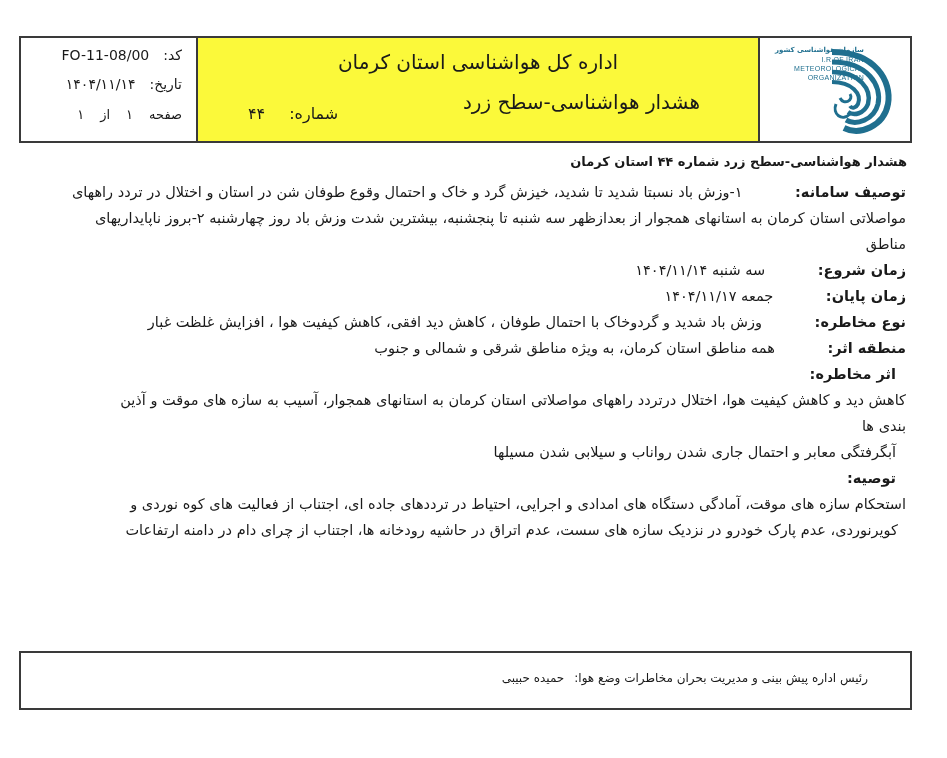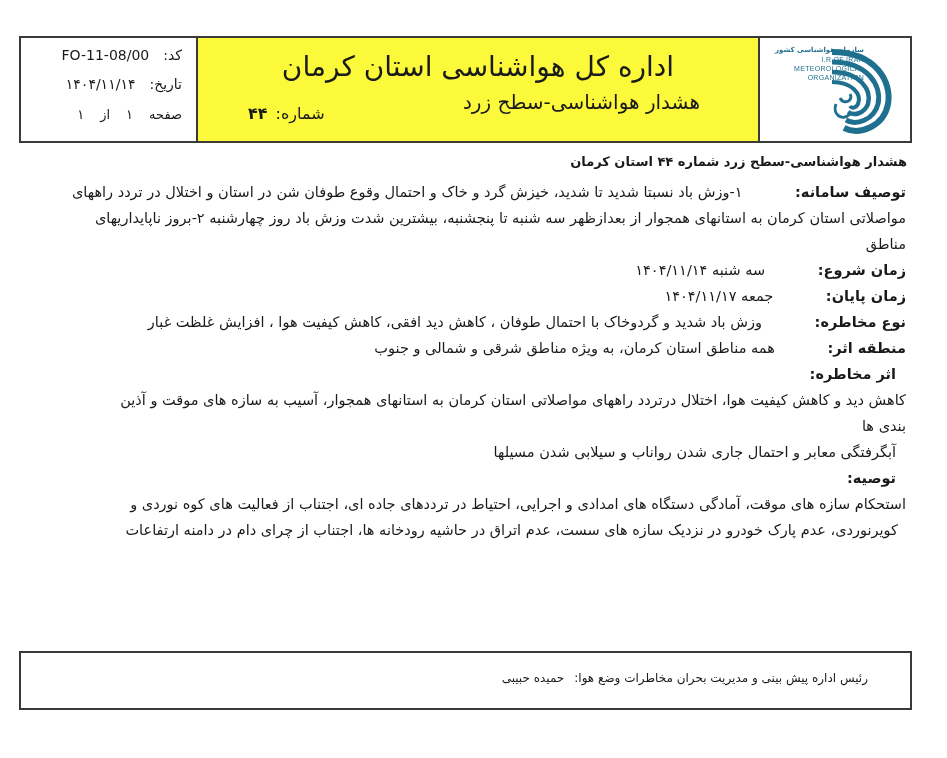--- a/index.html
+++ b/index.html
@@ -60,38 +60,38 @@
       box-sizing: border-box;
       position: relative;
       direction: rtl;
     }
     .org-title {
       position: absolute;
       top: 12px;
       left: 0;
       right: 0;
       text-align: center;
-      font-size: 28px;
+      font-size: 20px;
       font-weight: normal;
     }
     .warn-title {
       position: absolute;
       top: 52px;
       right: 58px;
       font-size: 20px;
     }
     .warn-number {
       position: absolute;
       top: 66px;
       left: 50px;
       font-size: 16px;
       display: flex;
       direction: rtl;
     }
-    .warn-number .num { margin-right: 8px; font-weight: bold; }
+    .warn-number .num { margin-right: 24px; font-weight: normal; }
 
     .logo-cell {
       width: 150px;
       height: 100%;
       position: relative;
       background: #fff;
     }
     .logo-text {
       position: absolute;
       top: 8px;

